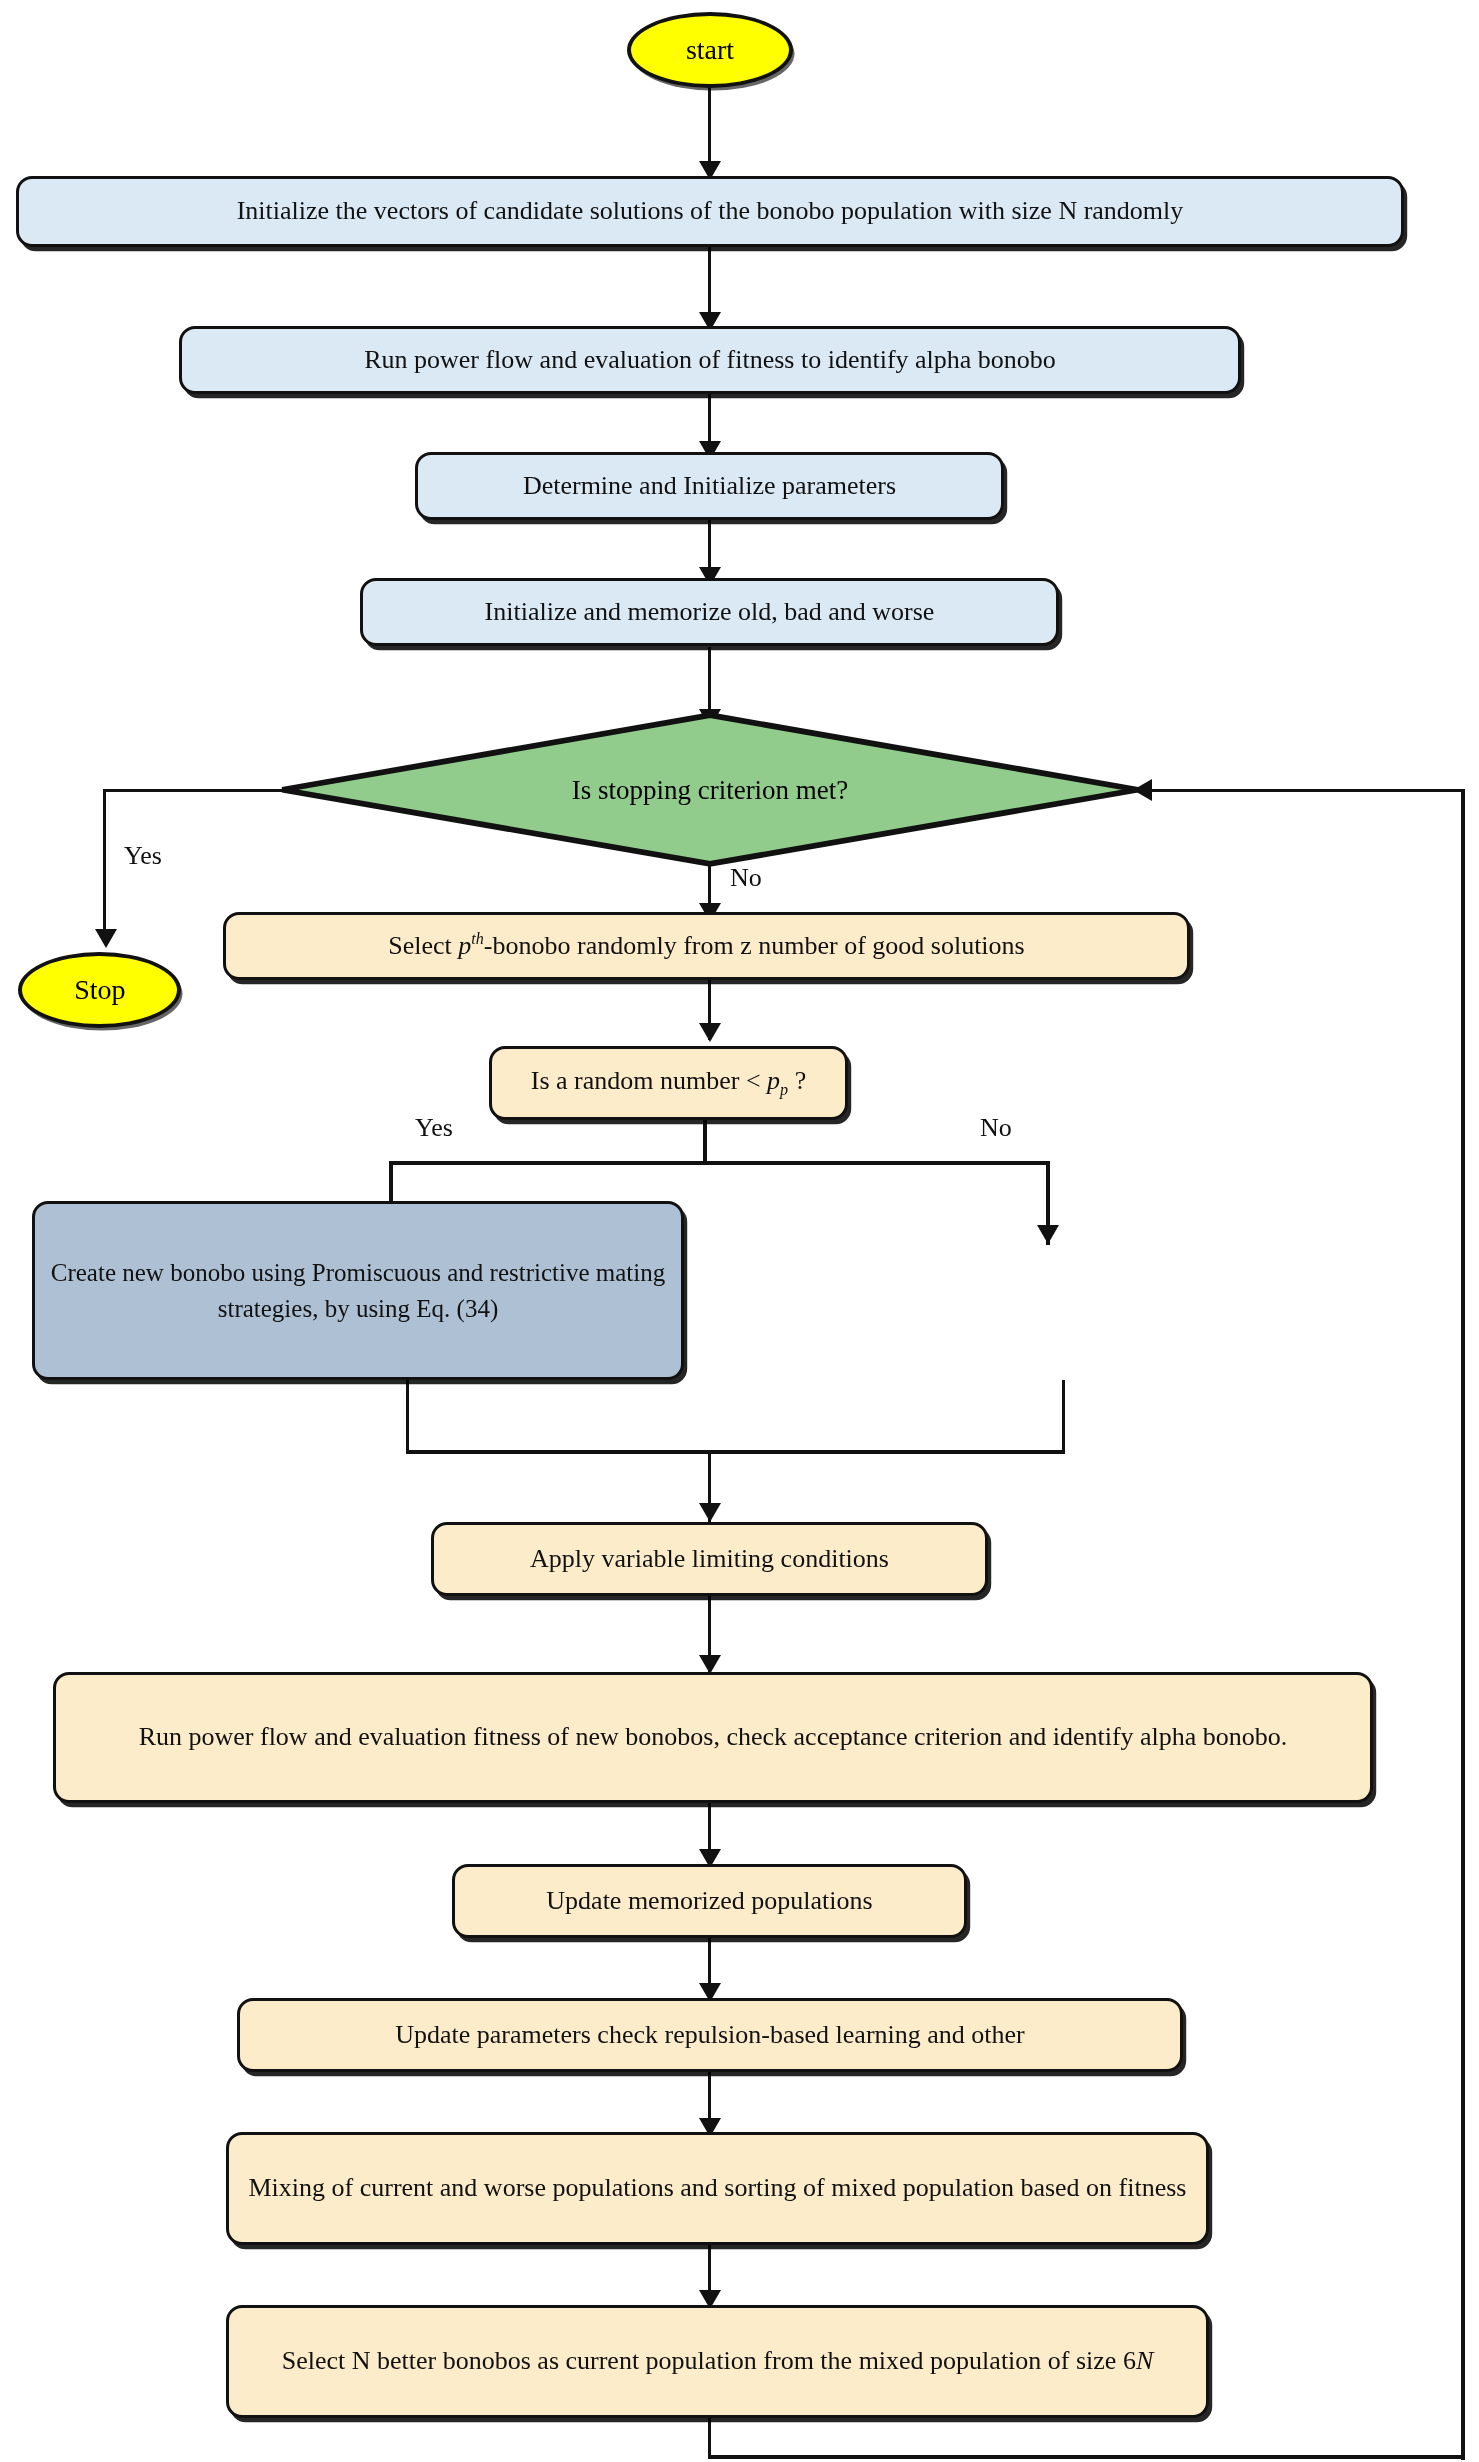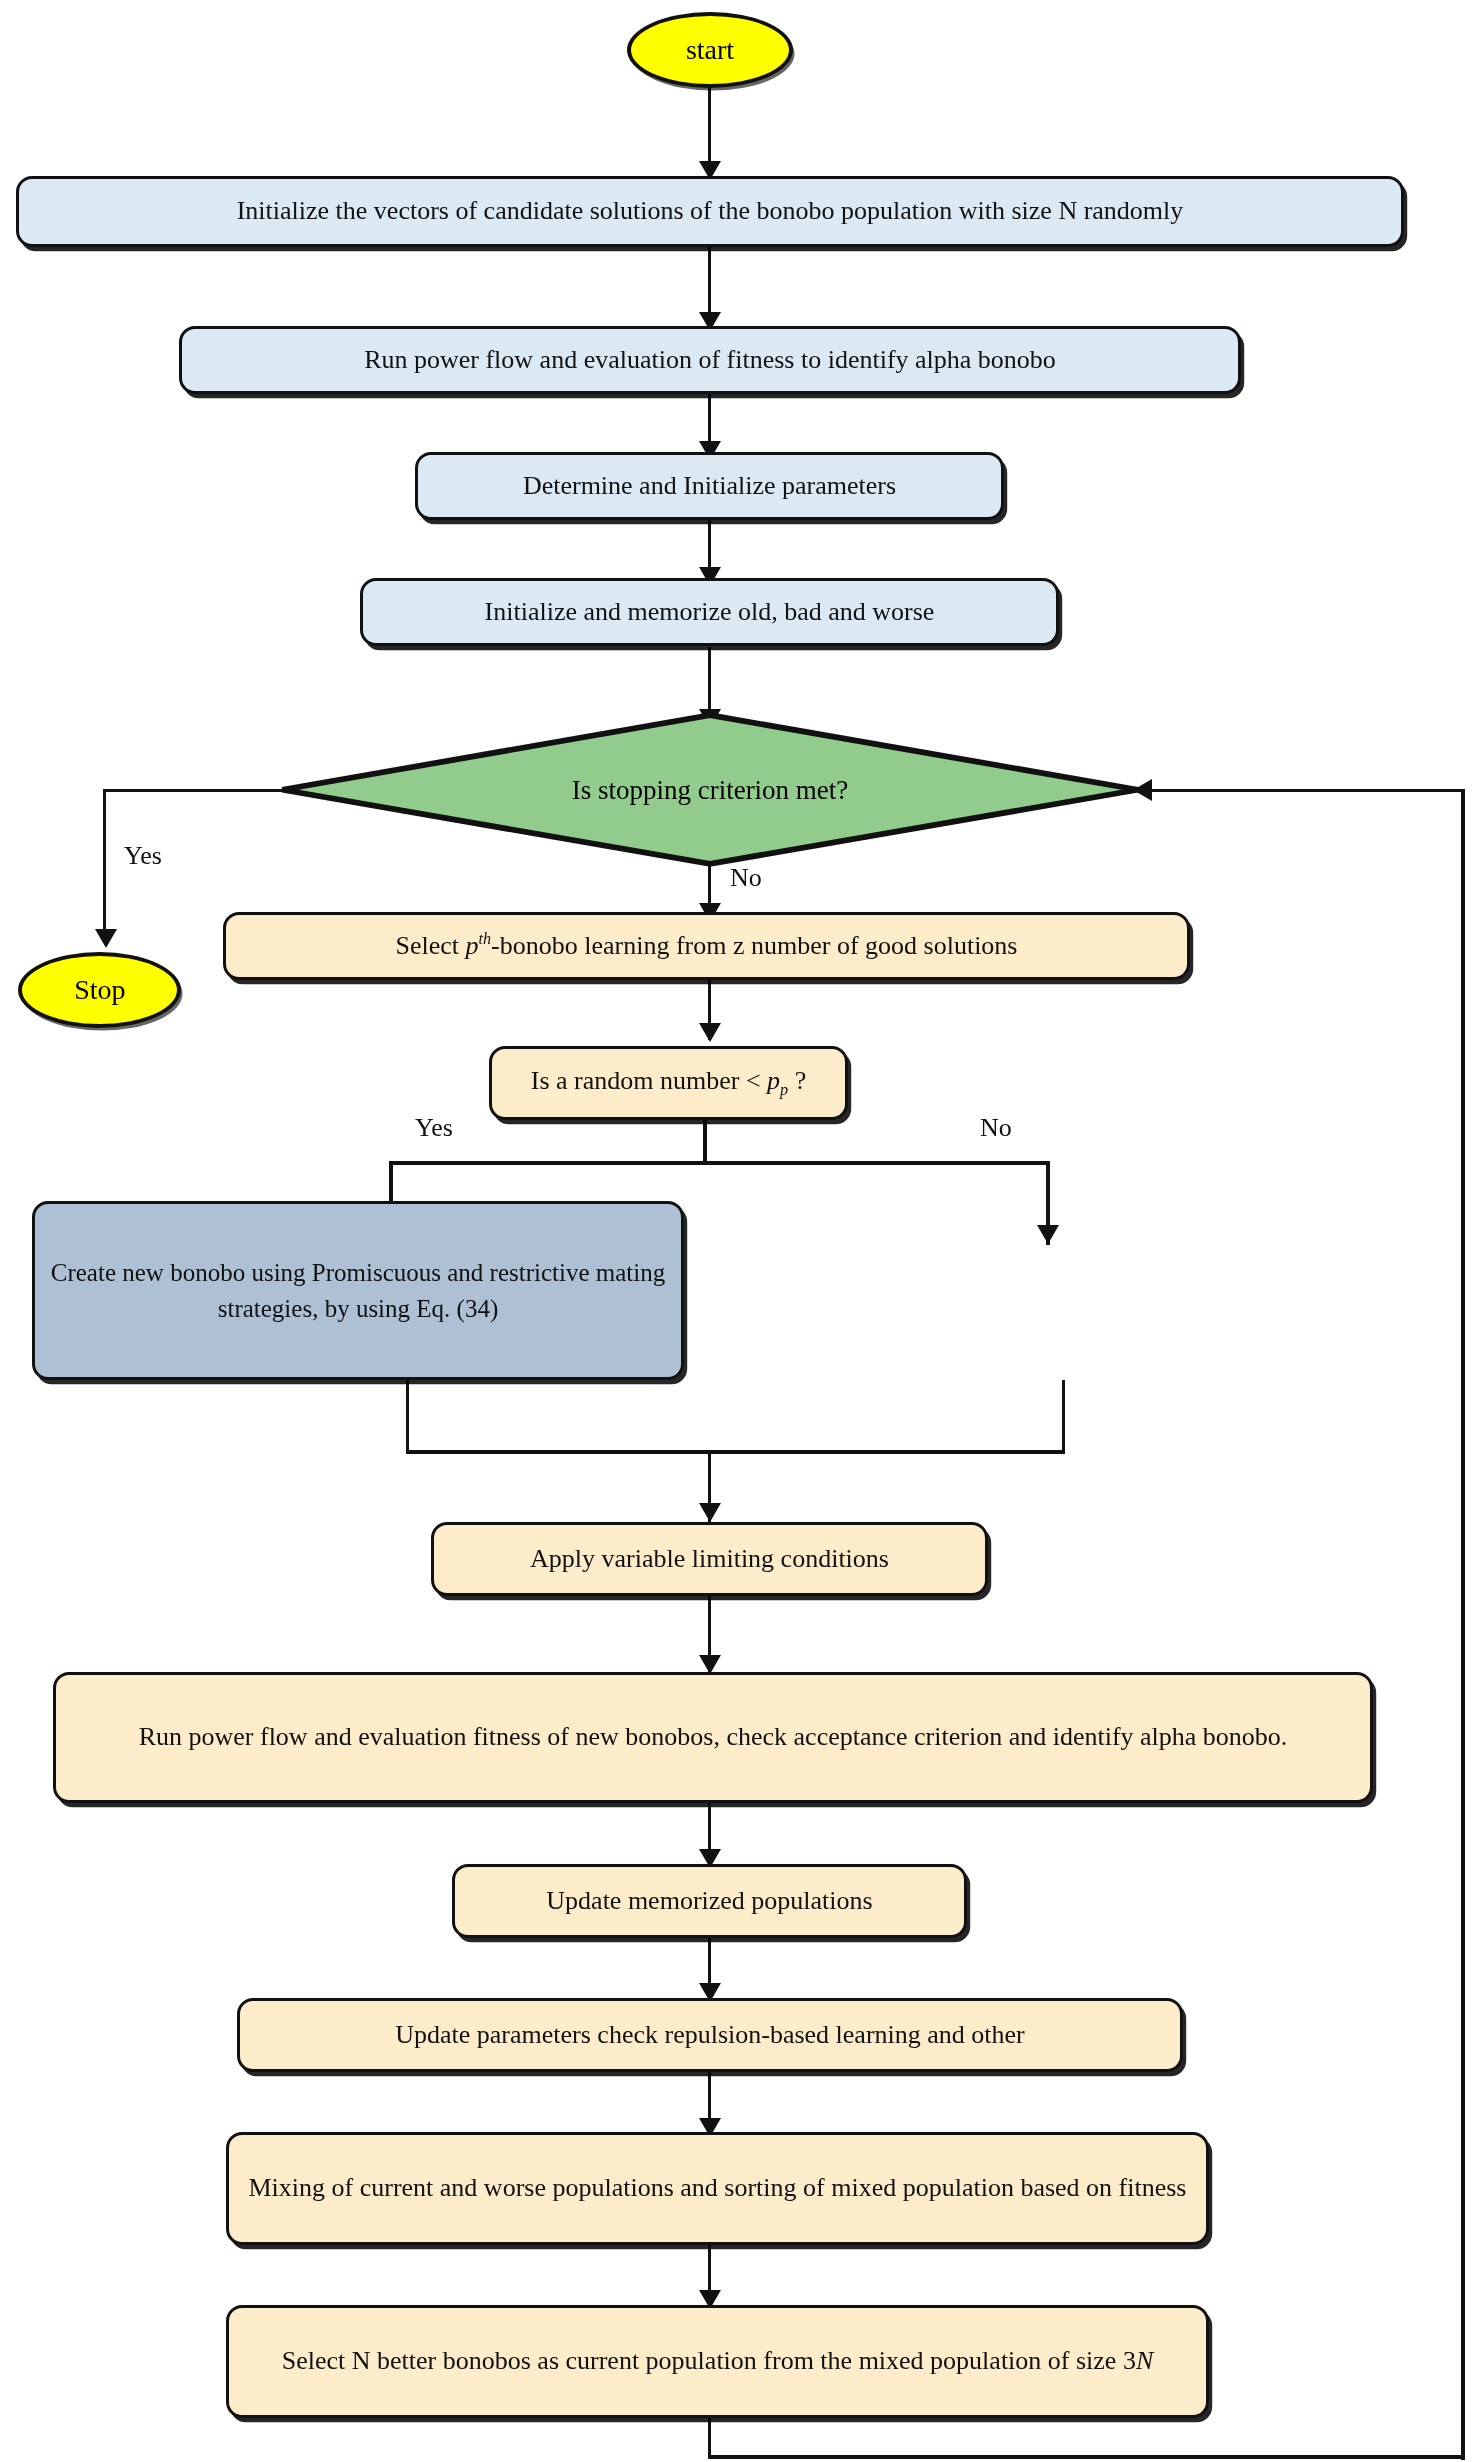--- a/index.html
+++ b/index.html
@@ -155,21 +155,21 @@
   <div class="term t54" style="left:18.4px;top:952px;width:163px;height:76px;">
     <span>Stop</span>
   </div>
 
   <div class="ln vl" style="left:708px;top:864px;width:3.2px;height:58px;"></div>
   <div class="arrow" style="left:699px;top:903px;"></div>
   <div class="edgelabel t50" style="left:730px;top:863px;">No</div>
 
   <div class="node proc cream t50" style="left:223px;top:912px;width:967px;height:68px;">
     <span>
-      <span>Select </span><span class="ital">p</span><sup class="ital">th</sup><span>-bonobo learning from z number of good solutions</span>
+      <span>Select </span><span class="ital">p</span><sup class="ital">th</sup><span>-bonobo randomly from z number of good solutions</span>
     </span>
   </div>
 
   <div class="ln vl" style="left:708px;top:980px;width:3.2px;height:60px;"></div>
   <div class="arrow" style="left:699px;top:1023px;"></div>
 
   <div class="node proc cream t50" style="left:489px;top:1046px;width:359px;height:74px;">
     <span>
       <span>Is a random number &lt; </span><span class="ital">p</span><sub class="ital">p</sub><span> ?</span>
     </span>
@@ -226,21 +226,21 @@
 
   <div class="node proc cream t50" style="left:226px;top:2132px;width:983px;height:113px;">
     <span>Mixing of current and worse populations and sorting of mixed population based on fitness</span>
   </div>
 
   <div class="ln vl" style="left:708px;top:2245px;width:3.2px;height:66px;"></div>
   <div class="arrow" style="left:699px;top:2290px;"></div>
 
   <div class="node proc cream t50" style="left:226px;top:2305px;width:983px;height:113px;">
     <span>
-      <span>Select N better bonobos as current population from the mixed population of size 3</span><span class="ital">N</span>
+      <span>Select N better bonobos as current population from the mixed population of size 6</span><span class="ital">N</span>
     </span>
   </div>
 
   <div class="ln vl" style="left:708px;top:2418px;width:3.2px;height:40px;"></div>
   <div class="ln hl" style="left:708px;top:2455px;width:757px;height:4.2px;"></div>
   <div class="ln vl" style="left:1461px;top:789px;width:4.2px;height:1671px;"></div>
   <div class="ln hl" style="left:1146px;top:789px;width:319px;height:3.2px;"></div>
   <div class="arrow-left" style="left:1133px;top:779px;"></div>
 
 </div>

